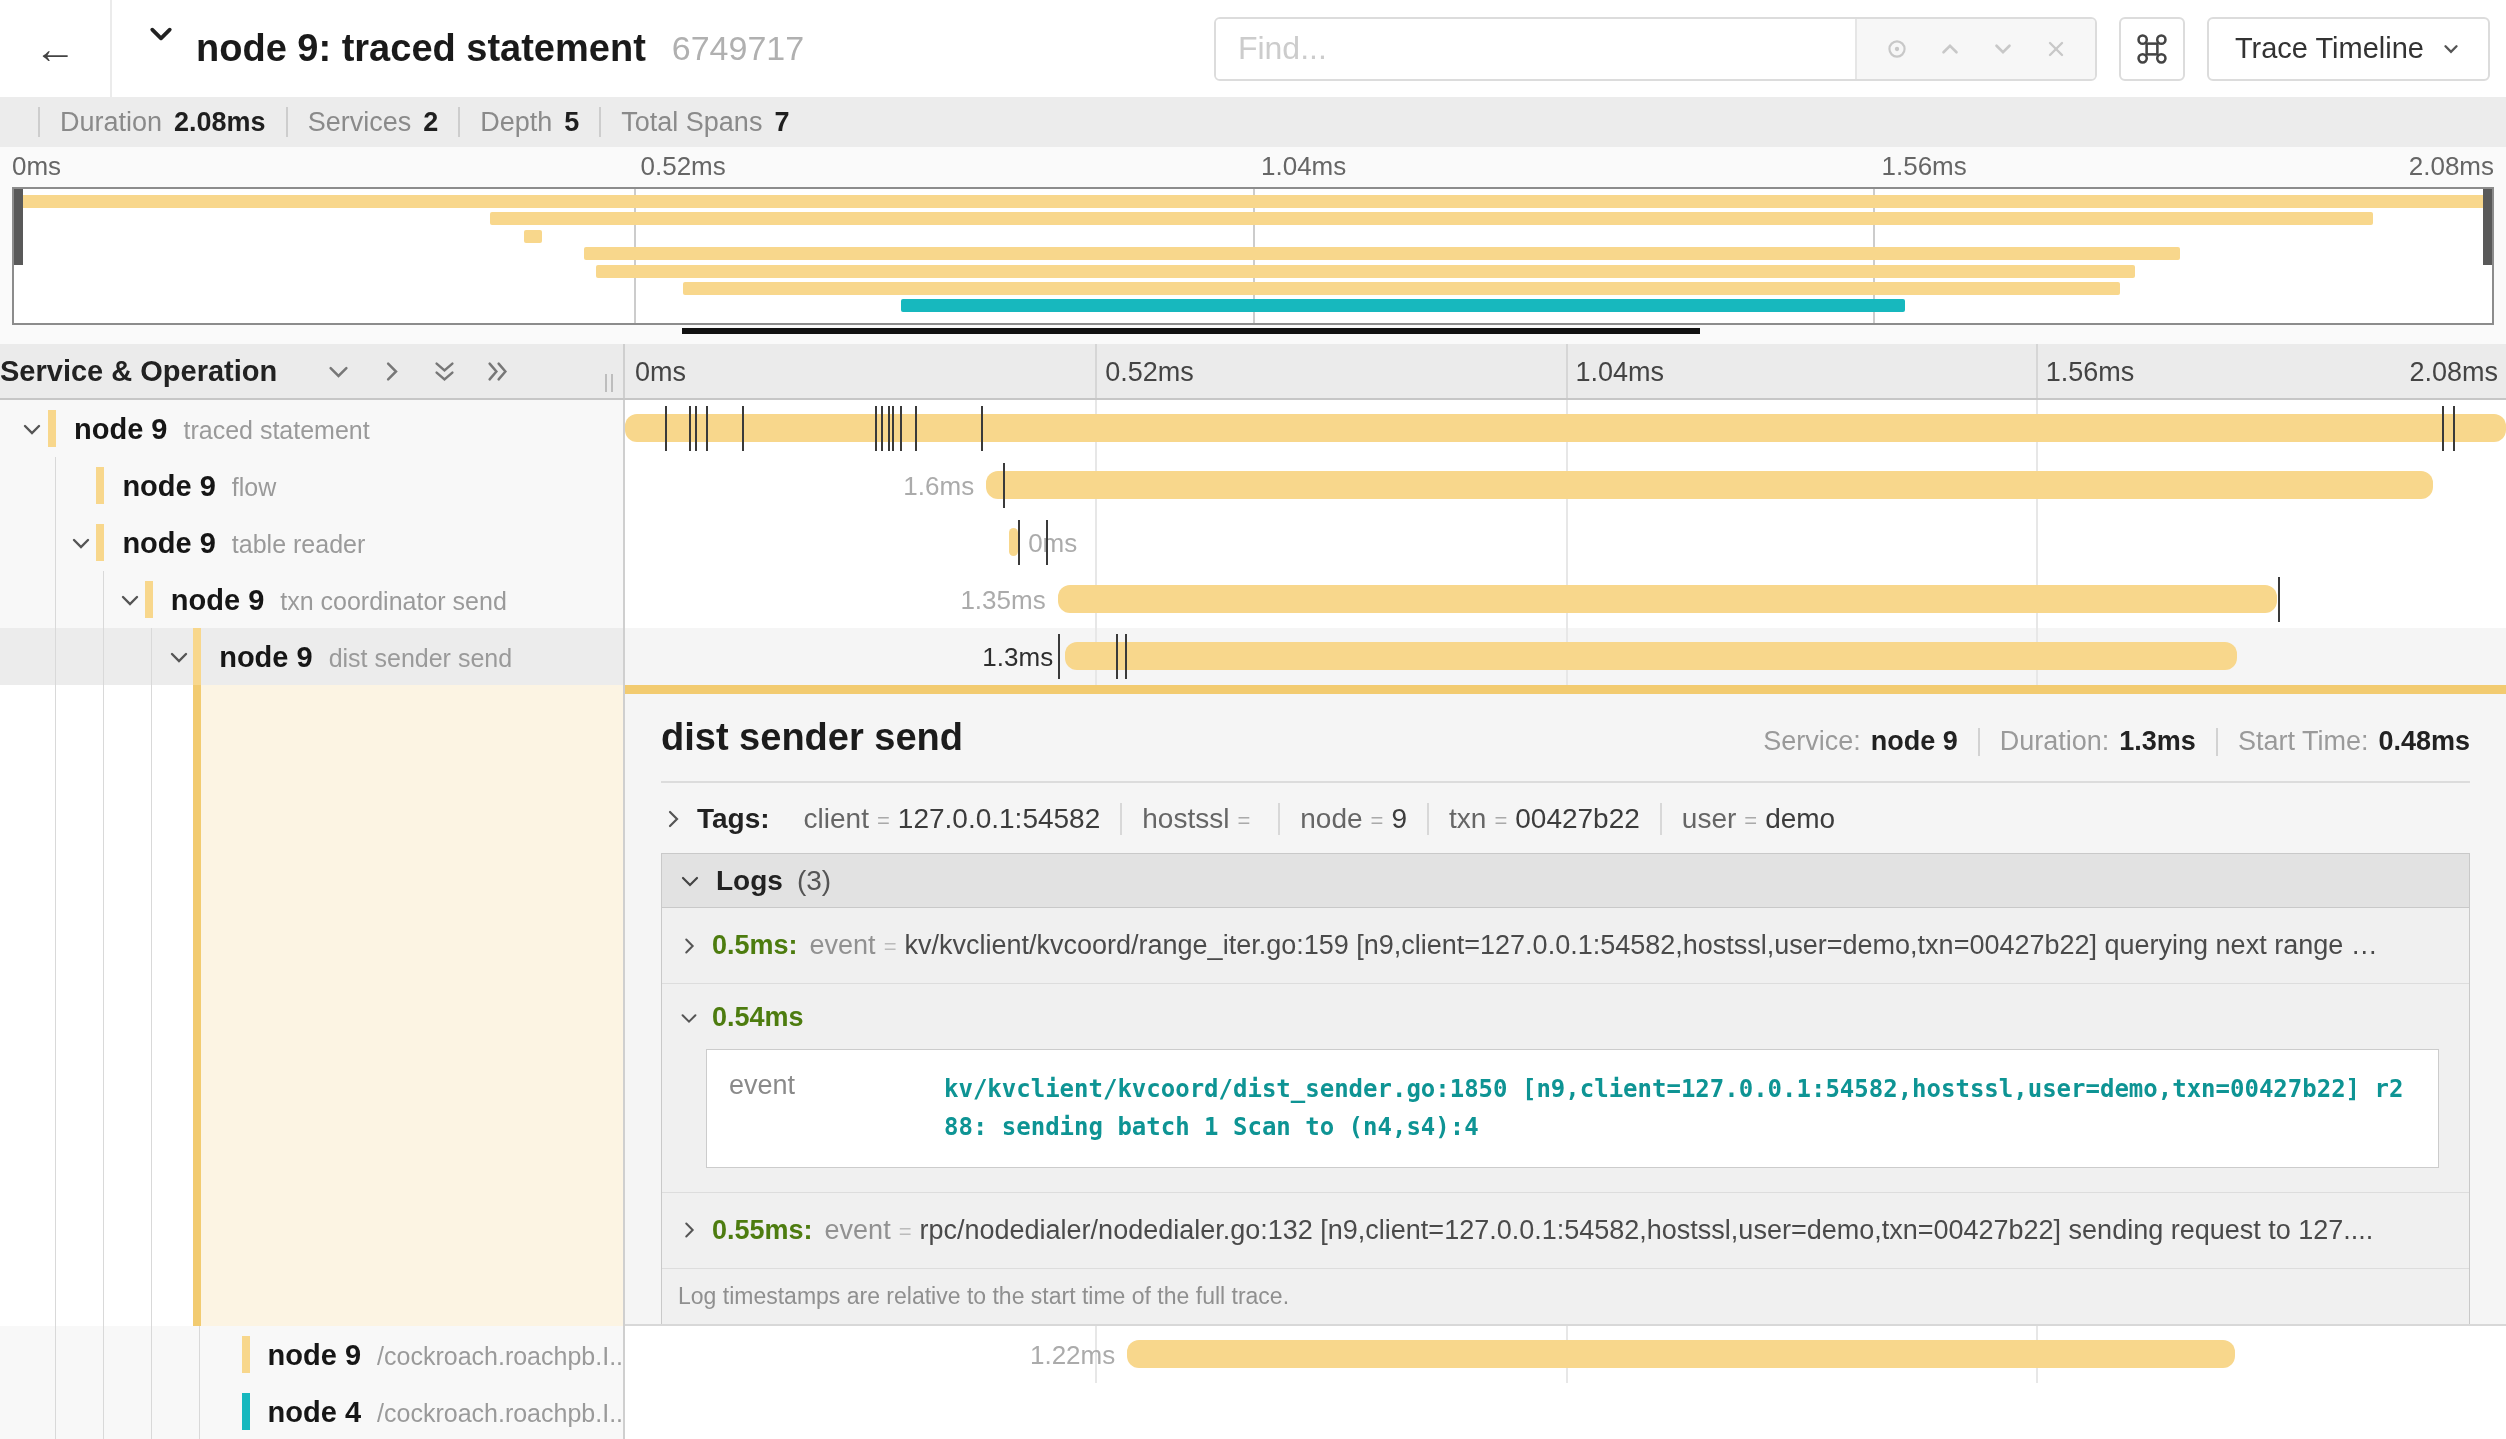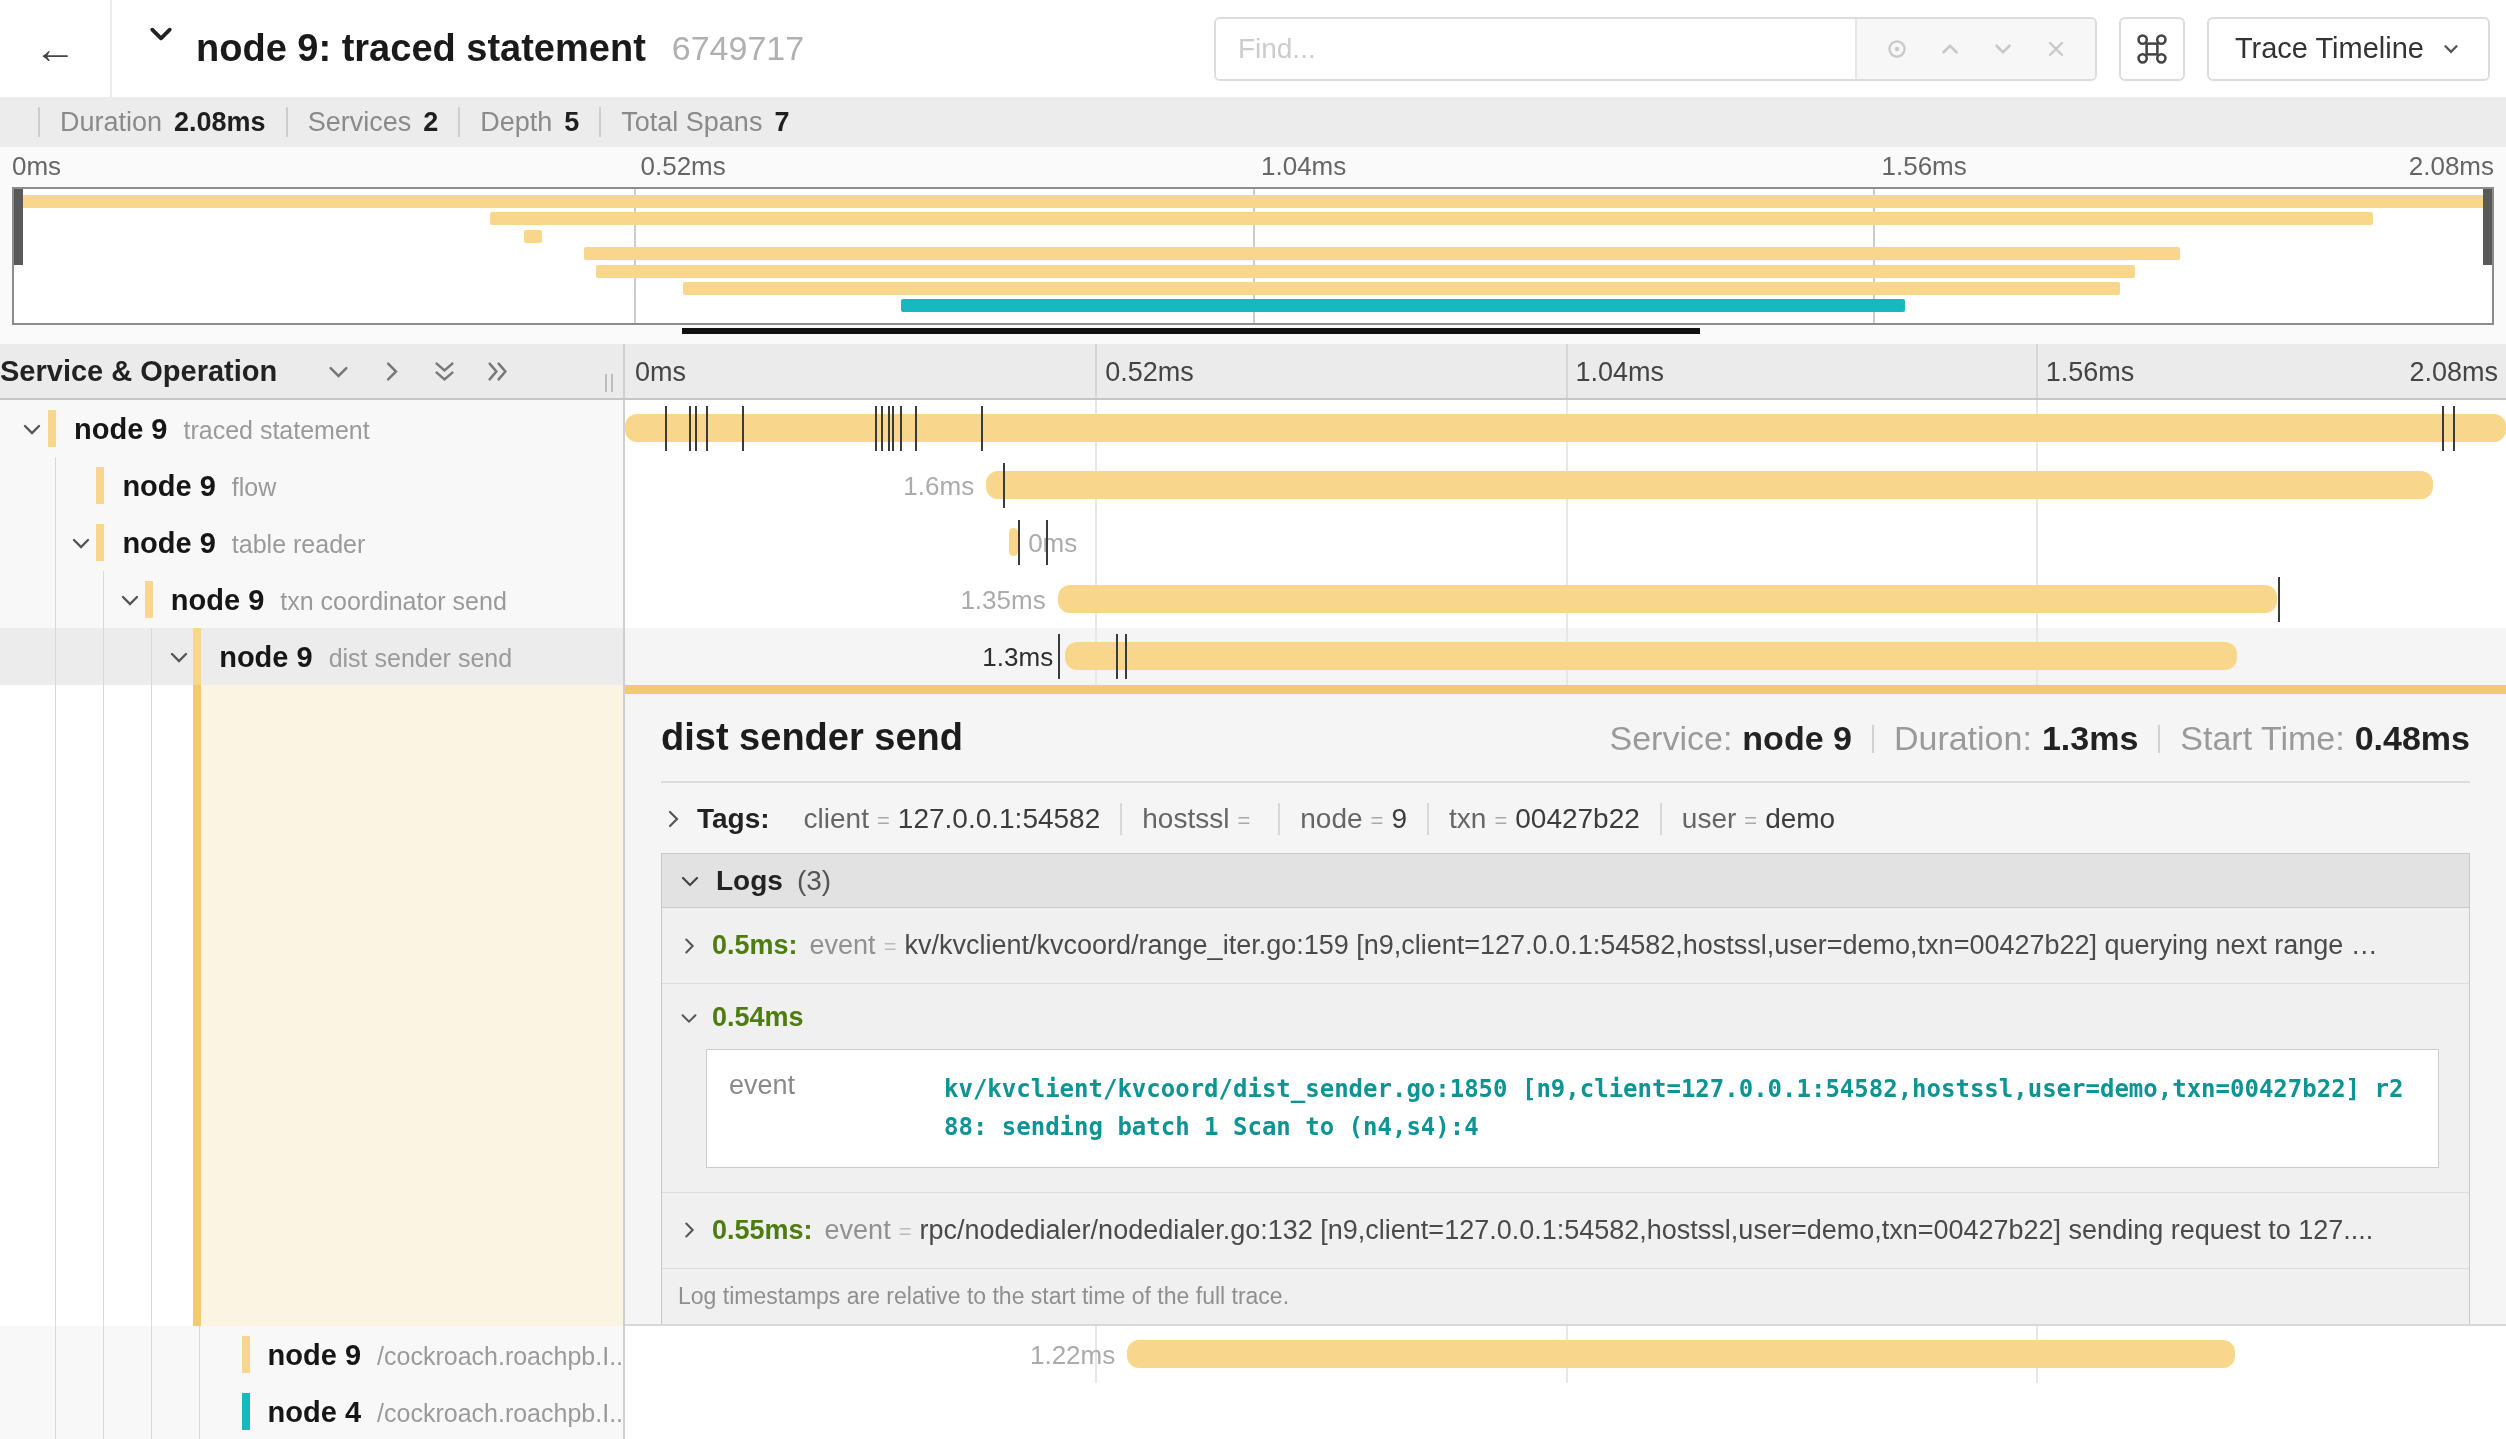--- a/index.html
+++ b/index.html
@@ -8,21 +8,21 @@
 
   
   .top-header { height: 97px; display: flex; align-items: center; background: #fff; }
   .back-btn { width: 112px; height: 100%; border-right: 2px solid #ebebeb; background: #fff;
     font-size: 42px; color: #444; display: flex; align-items: center; justify-content: center; cursor: pointer; }
   .title-wrap { display: flex; align-items: center; margin-left: 34px; gap: 20px; flex: 1; min-width: 0; }
   .page-title { font-size: 38px; font-weight: bold; color: #1a1a1a; white-space: nowrap; }
   .trace-id { font-size: 34px; color: #b0b0b0; font-weight: 500; margin-left: 6px; }
   .find-box { display: flex; width: 883px; height: 64px; border: 2px solid #dcdcdc; border-radius: 6px;
     overflow: hidden; margin-right: 22px; background: #fff; flex: none; }
-  .find-input { flex: 1; border: none; outline: none; font-size: 28px; padding: 0 22px; color: #0369a1; }
+  .find-input { flex: 1; border: none; outline: none; font-size: 32px; padding: 0 22px; color: #0369a1; }
   .find-input::placeholder { color: #ccc; }
   .find-controls { width: 240px; background: #f7f7f7; border-left: 2px solid #e6e6e6;
     display: flex; align-items: center; justify-content: space-evenly; }
   .kbd-btn { width: 66px; height: 64px; border: 2px solid #dcdcdc; border-radius: 6px; background: #fff;
     display: flex; align-items: center; justify-content: center; margin-right: 22px; flex: none; cursor: pointer; }
   .view-btn { height: 64px; border: 2px solid #dcdcdc; border-radius: 6px; background: #fff; padding: 0 26px;
     font-size: 29px; color: #333; display: flex; align-items: center; gap: 16px; margin-right: 16px; flex: none; cursor: pointer; }
 
   
   .summary-bar { height: 50px; background: #ececec; display: flex; align-items: center;
@@ -80,21 +80,21 @@
   
   .detail-region { display: flex; height: 641px; }
   .dr-left { width: 625px; position: relative; background: #fff; border-right: 2px solid #cfcfcf; }
   .dr-strip { position: absolute; top: 0; bottom: 0; width: 8px; left: 193px; }
   .dr-cream { position: absolute; top: 0; bottom: 0; left: 201px; right: 0; background: #fcf4e3; }
   .dr-right { flex: 1; background: #f5f5f5; border-bottom: 2px solid #d8d8d8; overflow: hidden; }
   .accent { height: 9px; background: #f2cb70; }
   .panel { padding: 22px 36px 0 36px; }
   .panel-head { display: flex; justify-content: space-between; align-items: baseline; }
   .panel-title { font-size: 38px; font-weight: bold; color: #1c1c1c; }
-  .meta { display: flex; align-items: baseline; font-size: 34px; color: #9a9a9a; }
+  .meta { display: flex; align-items: baseline; font-size: 27px; color: #9a9a9a; }
   .meta b { color: #222; margin-left: 10px; }
   .meta-sep { width: 2px; height: 28px; background: #d2d2d2; margin: 0 20px; align-self: center; }
   .panel-hr { border: none; border-top: 2px solid #dcdcdc; margin-top: 22px; }
   .tags-row { display: flex; align-items: center; margin-top: 20px; font-size: 28px; }
   .tags-label { font-weight: bold; color: #222; margin: 0 14px 0 12px; }
   .tag { display: flex; align-items: baseline; padding: 0 20px; color: #666; }
   .tag + .tag { border-left: 2px solid #d8d8d8; }
   .tag .eq { color: #aaa; font-size: 22px; margin: 0 8px; }
   .tag .tv { color: #3c3c3c; }
   .logs-box { margin-top: 18px; border: 1px solid #c9c9c9; }

